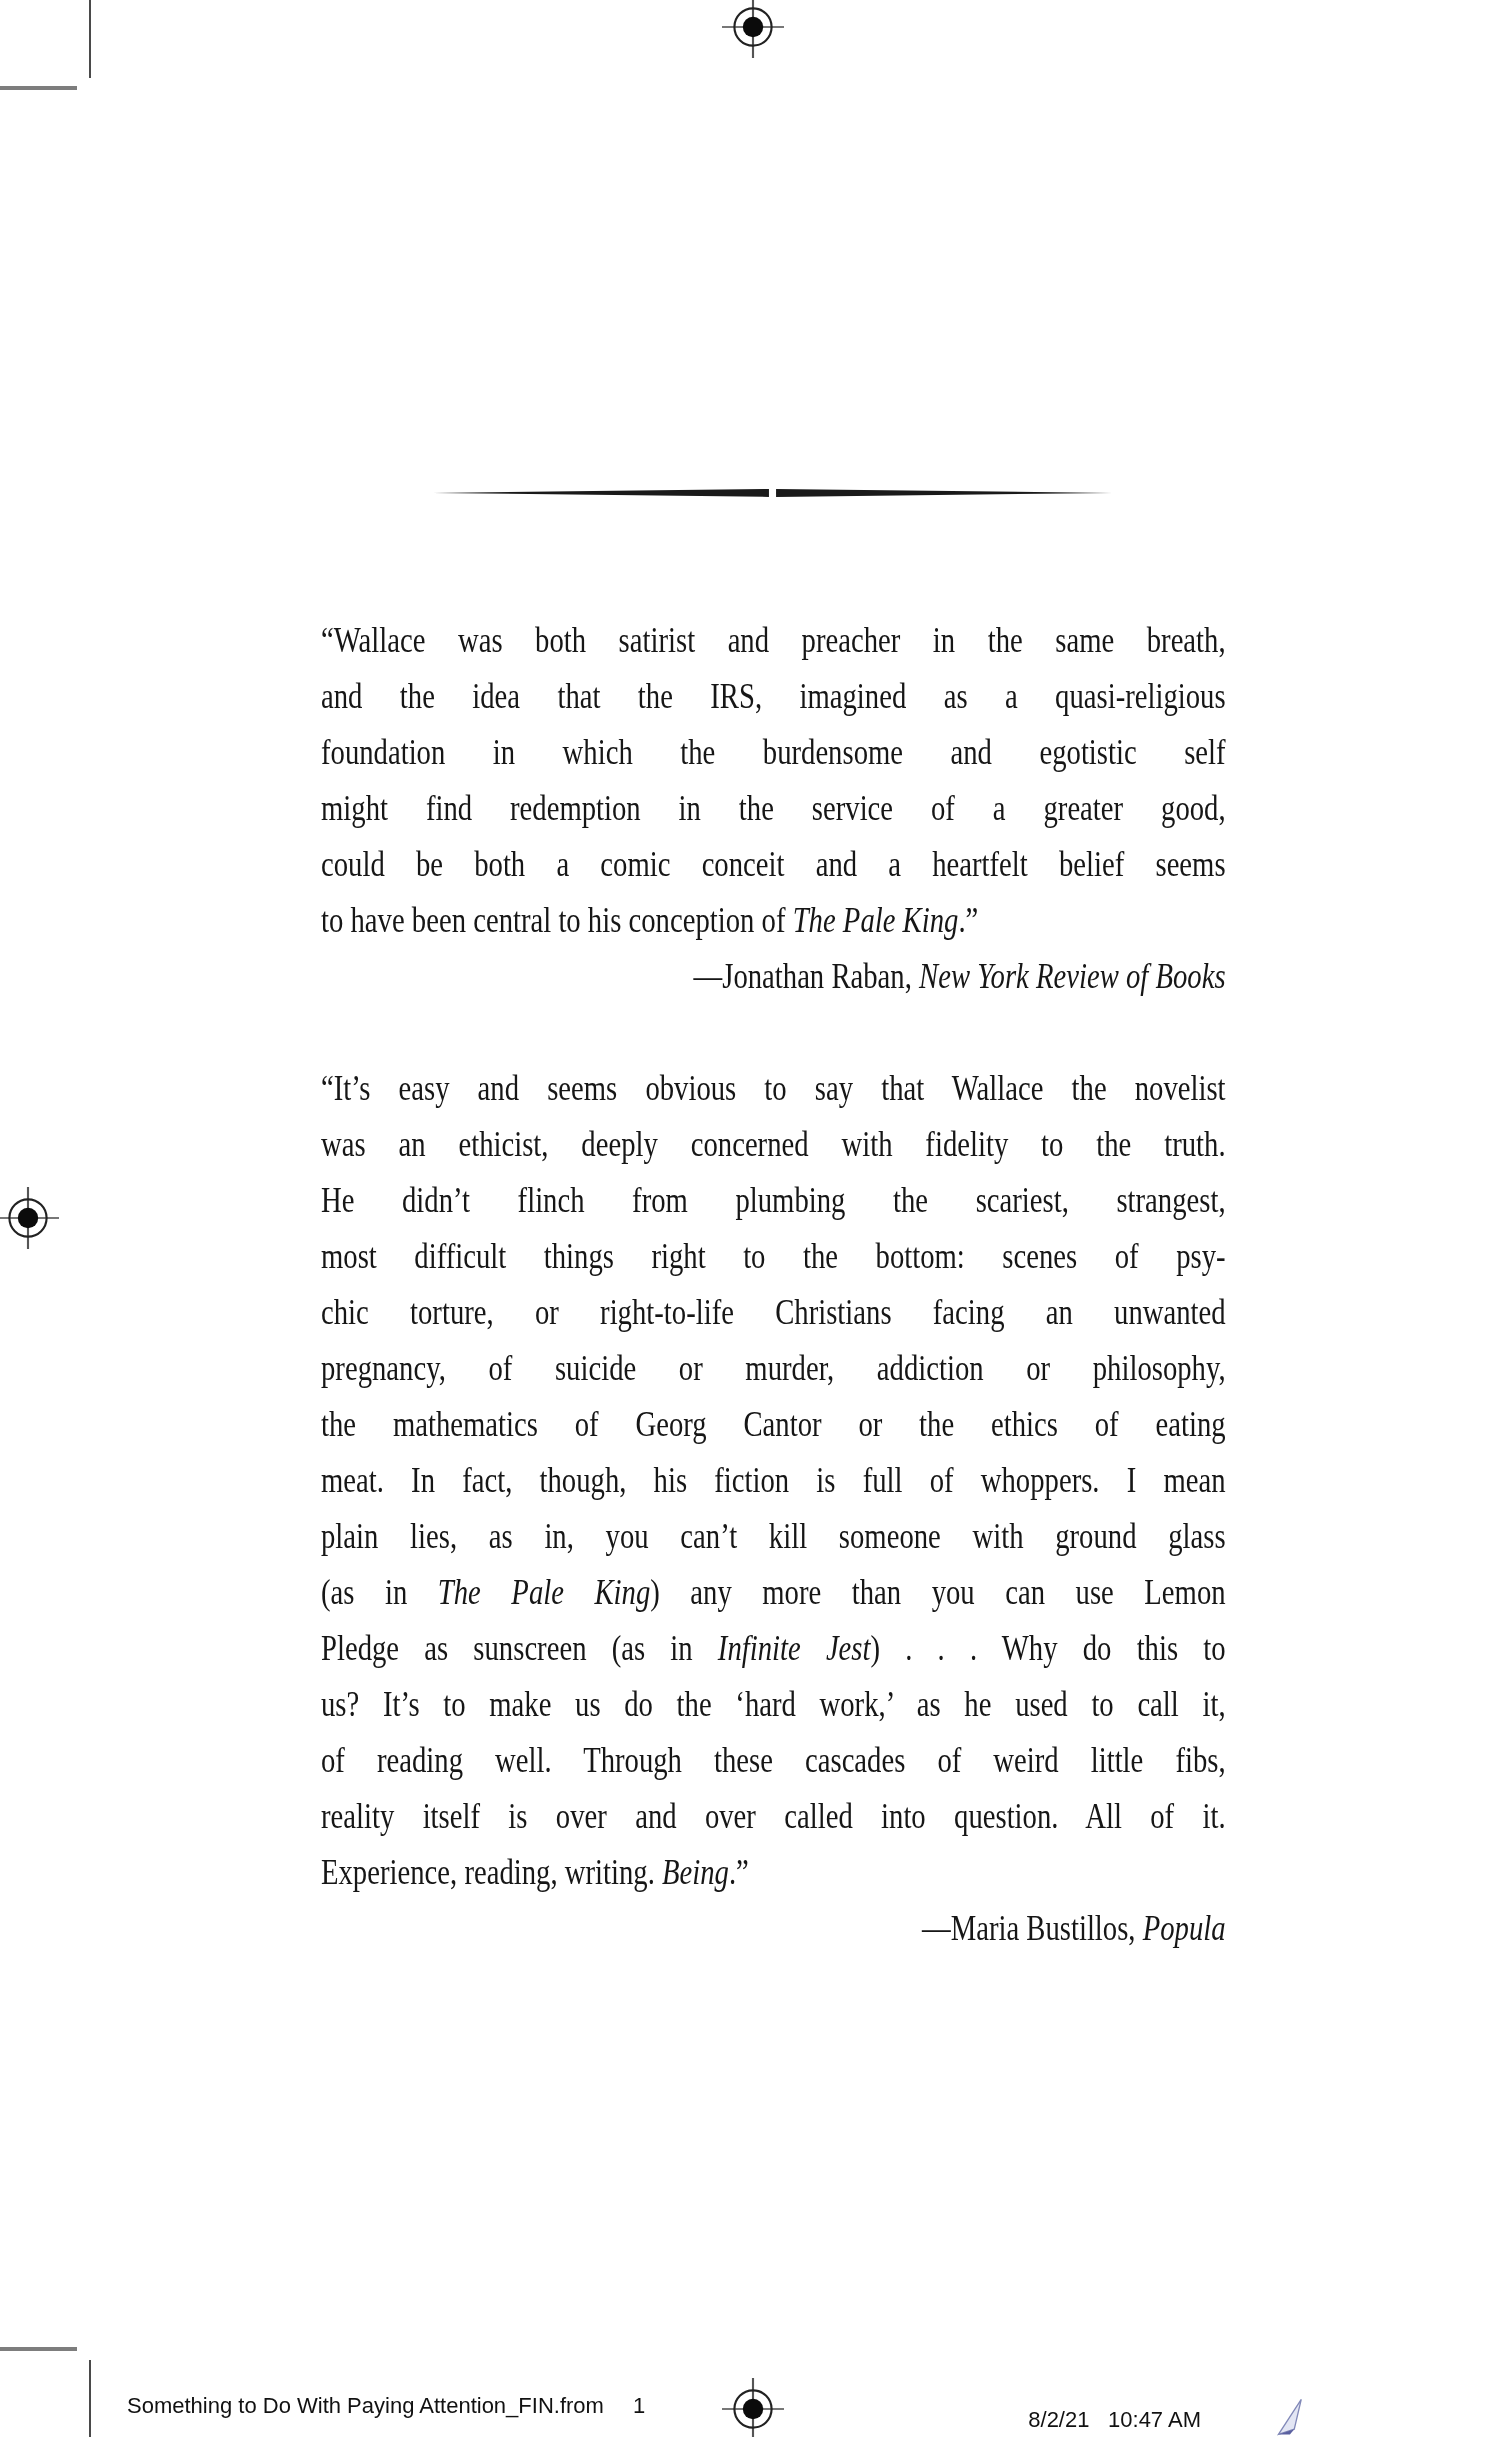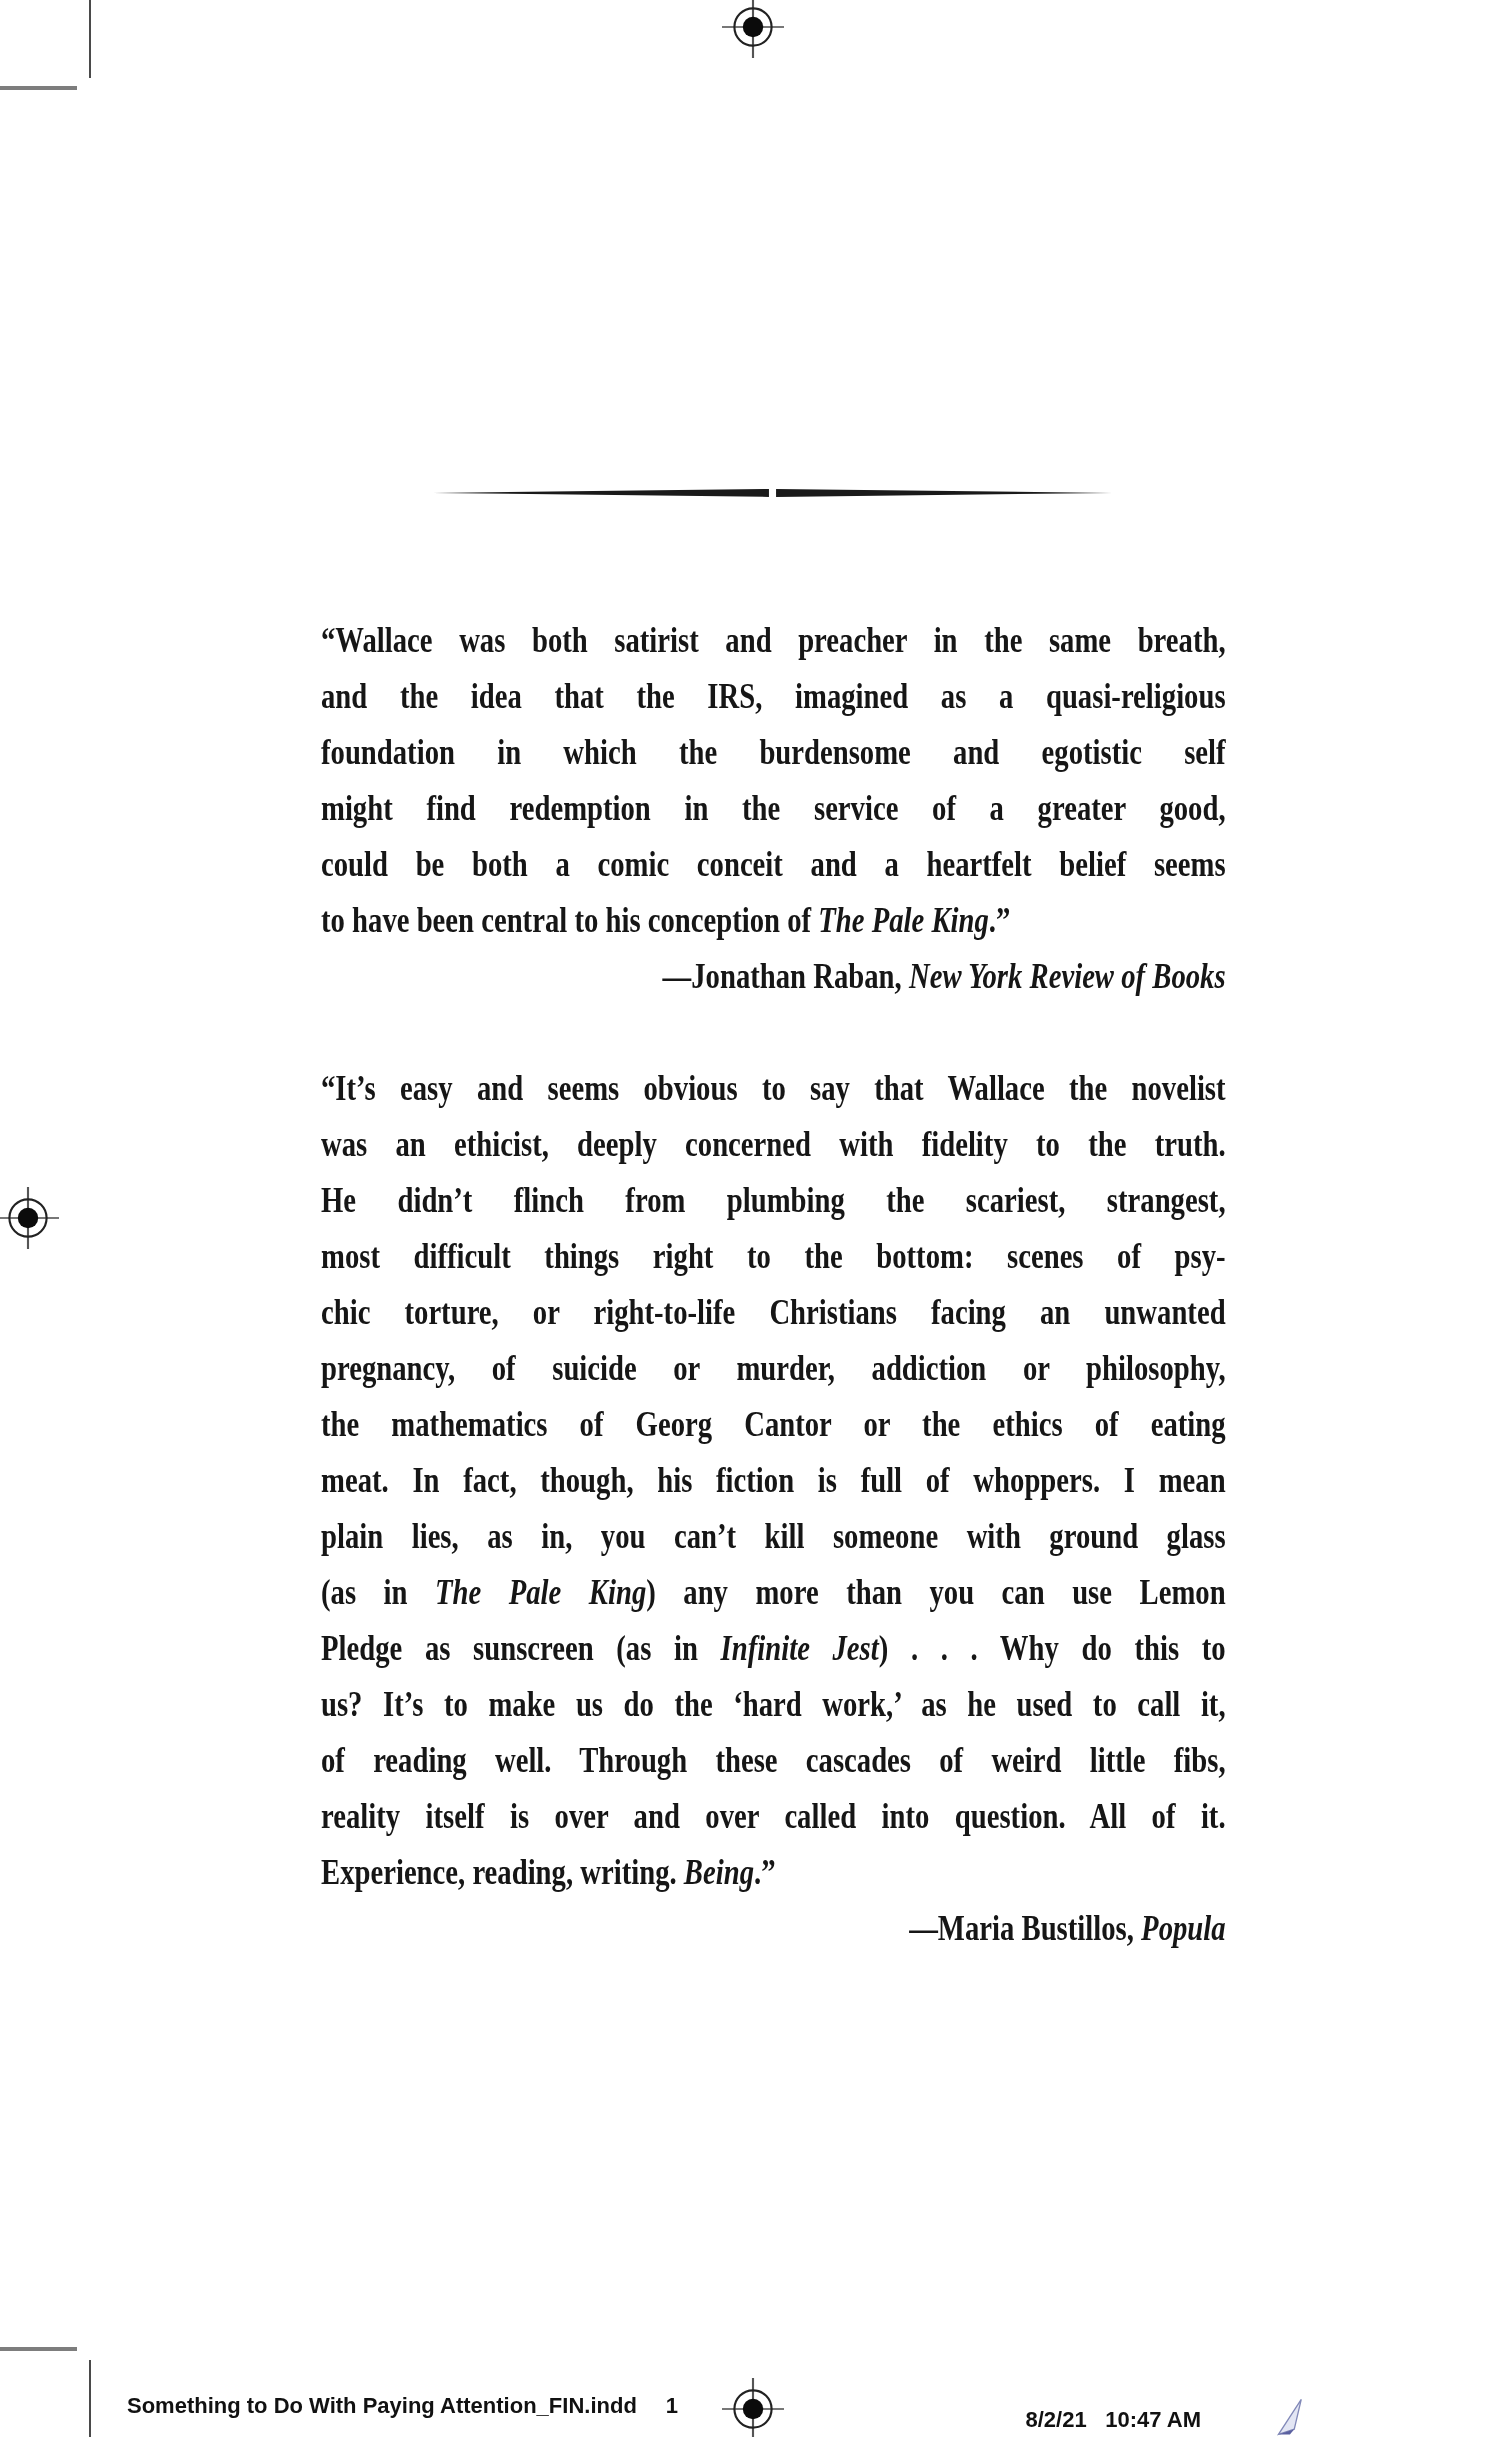--- a/index.html
+++ b/index.html
@@ -8,21 +8,21 @@
     --trim-bar:#7d7d7d;
     --artifact-fill:#e3e6f4;
     --artifact-edge:#8289b8;
     --artifact-dark:#5a60a0;
   }
   html,body{margin:0;padding:0;}
   body{
     width:1507px;height:2438px;background:#ffffff;
     font-family:"Liberation Serif", serif;
   }
-  .sheet{position:relative;width:1303px;height:2438px;overflow:hidden;background:#ffffff;font-weight:bold;}
+  .sheet{position:relative;width:1303px;height:2438px;overflow:hidden;background:#ffffff;}
 
   
   .crop-v{position:absolute;width:1.8px;background:var(--crop-line);}
   .crop-v.tl{left:89px;top:0;height:78px;}
   .crop-v.tr{left:1417px;top:0;height:78px;}
   .crop-v.bl{left:89px;top:2360px;height:78px;}
   .crop-v.br{left:1417px;top:2360px;height:78px;}
   .trim-h{position:absolute;height:4.4px;background:var(--trim-bar);}
   .trim-h.tl{left:0;top:86px;width:77px;}
   .trim-h.tr{left:1429px;top:86px;width:78px;}
@@ -142,21 +142,21 @@
         <div class="tline just"><span>of reading well. Through these cascades of weird little fibs,</span></div>
         <div class="tline just"><span>reality itself is over and over called into question. All of it.</span></div>
         <div class="tline"><span>Experience, reading, writing. </span><em>Being</em><span>.”</span></div>
       </div>
     <div>
         <div class="tline right"><span>—Maria Bustillos, </span><em>Popula</em></div>
       </div>
   </div>
 
   <div class="footer-left">
-    <span>Something to Do With Paying Attention_FIN.indd</span><span class="slug-gap"></span><span>1</span>
+    <span>Something to Do With Paying Attention_FIN.from</span><span class="slug-gap"></span><span>1</span>
   </div>
   <div class="footer-right">
     <span>8/2/21</span><span class="slug-gap-sm"></span><span>10:47 AM</span>
   </div>
 
   <svg class="corner-artifact" viewBox="0 0 40 50">
     <polygon points="38,6 12,46 30,40" fill="var(--artifact-fill)" stroke="var(--artifact-edge)" stroke-width="1.5"></polygon>
     <polygon points="12,46 30,40 25,46" fill="var(--artifact-dark)"></polygon>
   </svg>
 

